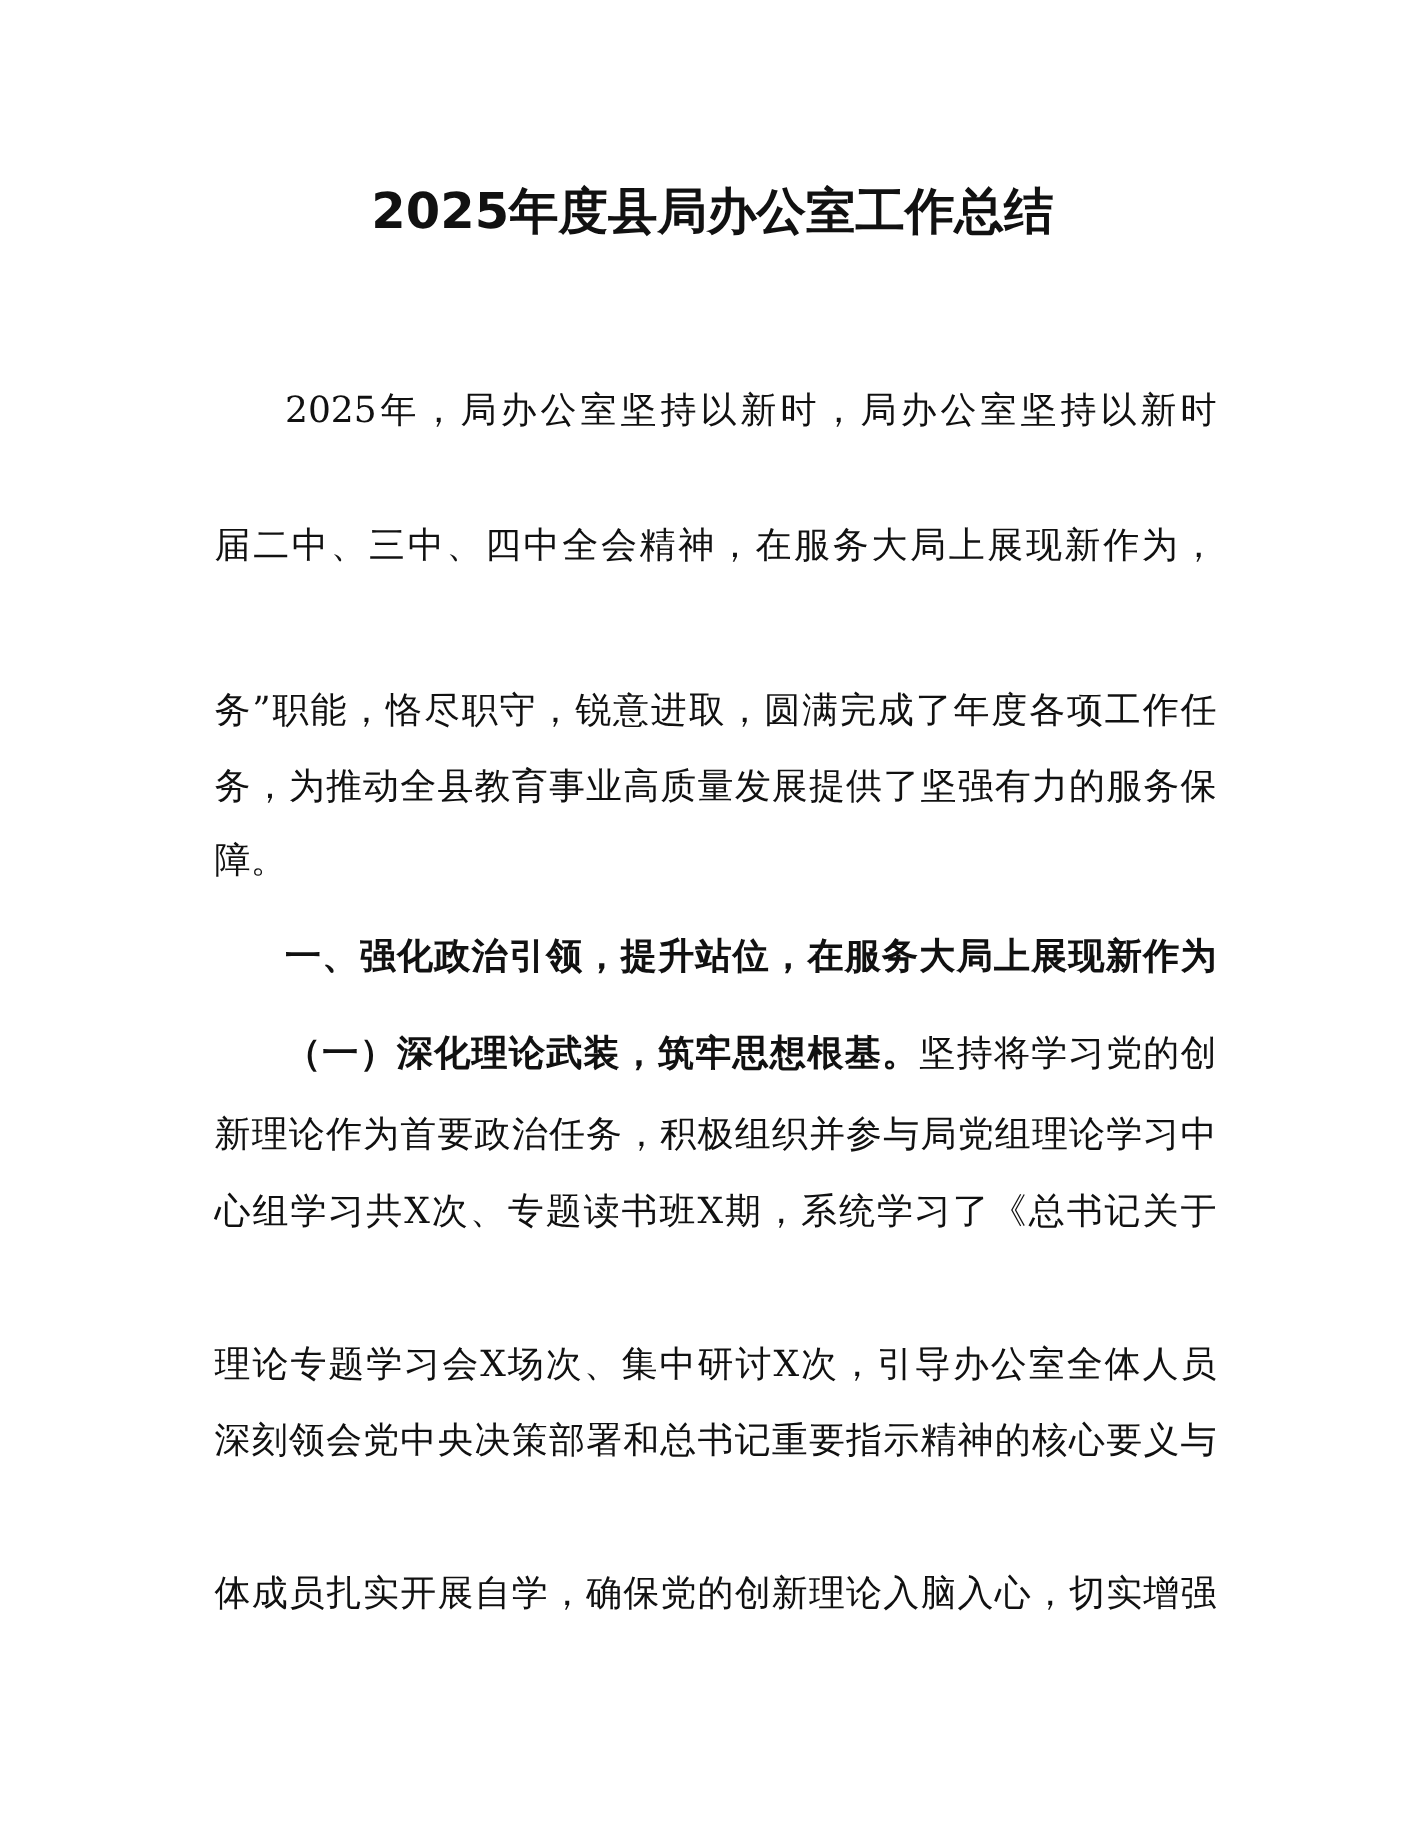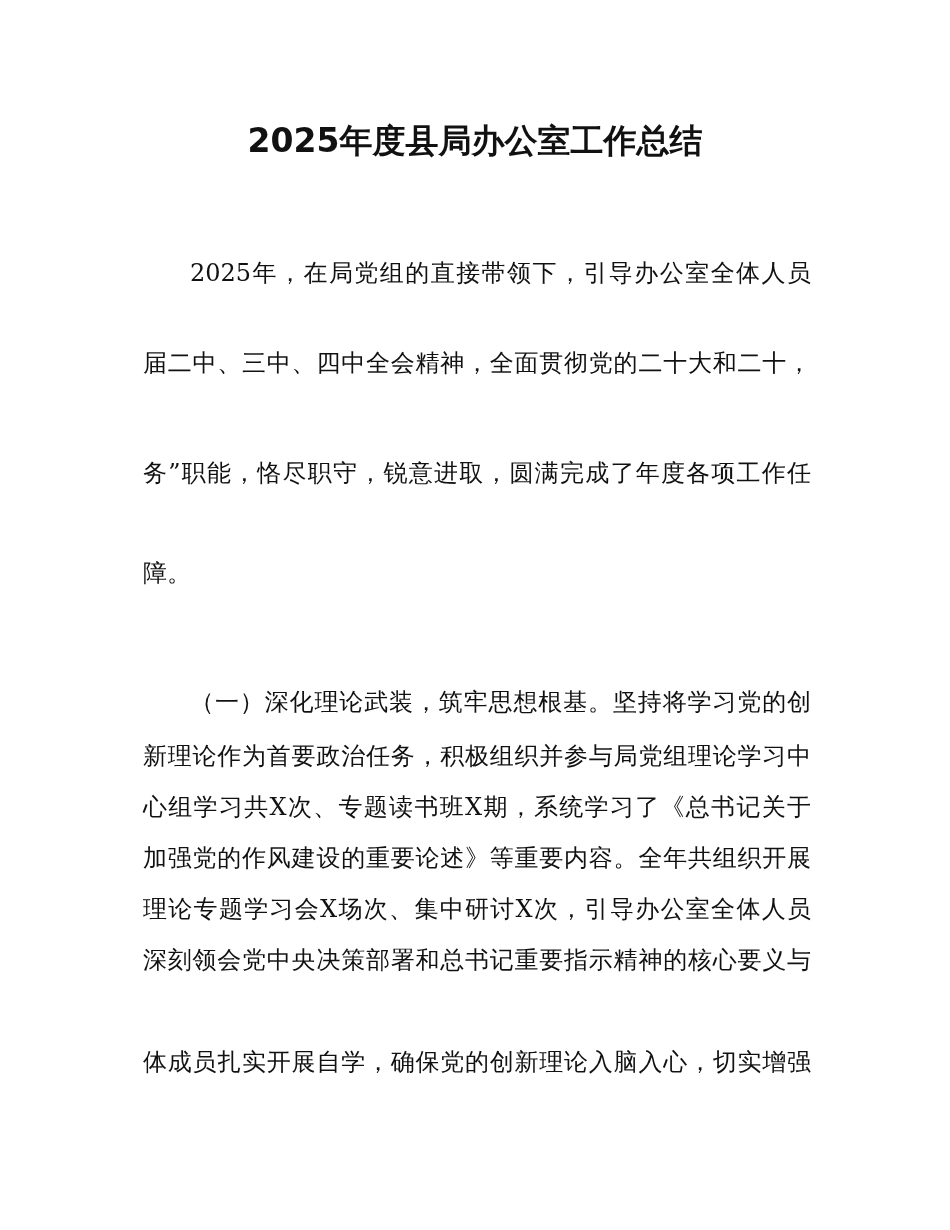--- a/index.html
+++ b/index.html
@@ -7,36 +7,37 @@
          font-family: "DejaVu Serif", "Liberation Serif", serif; color: #111; }
   .page { position: absolute; left: 0; top: 0; width: 950px; height: 946px; background: #fff; }
   .title { position: absolute; left: 0; top: 116px; width: 950px; text-align: center;
            font-size: 33px; font-weight: bold; letter-spacing: 0px; line-height: 50px;
            font-family: "DejaVu Sans", "Liberation Sans", sans-serif; }
   .line { position: absolute; left: 143px; width: 668px; height: 44px; line-height: 44px;
           font-size: 24px; white-space: nowrap; text-align: justify; text-align-last: justify; }
   .line.last { text-align-last: left; }
   .line.indent { left: 190px; width: 621px; }
   .heading { font-weight: bold; font-family: "DejaVu Sans", "Liberation Sans", sans-serif; }
-  .bold { font-weight: normal; font-family: "DejaVu Sans", "Liberation Sans", sans-serif; }
+  .bold { font-weight: bold; font-family: "DejaVu Sans", "Liberation Sans", sans-serif; }
 </style>
 </head>
 <body>
 
 <div class="page">
   <div class="title">2025年度县局办公室工作总结</div>
 
-  <div class="line indent" style="top:251px">2025年，在局党组的直接带领下，引导办公室全体人员</div>
-  <div class="line" style="top:341px">届二中、三中、四中全会精神，全面贯彻党的二十大和二十，</div>
+  <div class="line indent" style="top:251px">2025年，局办公室坚持以新时，局办公室坚持以新时</div>
+  <div class="line" style="top:341px">届二中、三中、四中全会精神，在服务大局上展现新作为，</div>
   <div class="line" style="top:451px">务”职能，恪尽职守，锐意进取，圆满完成了年度各项工作任</div>
+  <div class="line" style="top:502px">务，为推动全县教育事业高质量发展提供了坚强有力的服务保</div>
   <div class="line last" style="top:551px">障。</div>
 
+  <div class="line indent heading" style="top:615px">一、强化政治引领，提升站位，在服务大局上展现新作为</div>
 
   <div class="line indent" style="top:680px">
     <span class="bold">（一）深化理论武装，筑牢思想根基。</span><span>坚持将学习党的创</span>
   </div>
   <div class="line" style="top:734px">新理论作为首要政治任务，积极组织并参与局党组理论学习中</div>
   <div class="line" style="top:785px">心组学习共X次、专题读书班X期，系统学习了《总书记关于</div>
-  <div class="line" style="top:836px">加强党的作风建设的重要论述》等重要内容。全年共组织开展</div>
   <div class="line" style="top:887px">理论专题学习会X场次、集中研讨X次，引导办公室全体人员</div>
   <div class="line" style="top:938px">深刻领会党中央决策部署和总书记重要指示精神的核心要义与</div>
   <div class="line" style="top:1040px">体成员扎实开展自学，确保党的创新理论入脑入心，切实增强</div>
 </div>
 
 </body></html>

